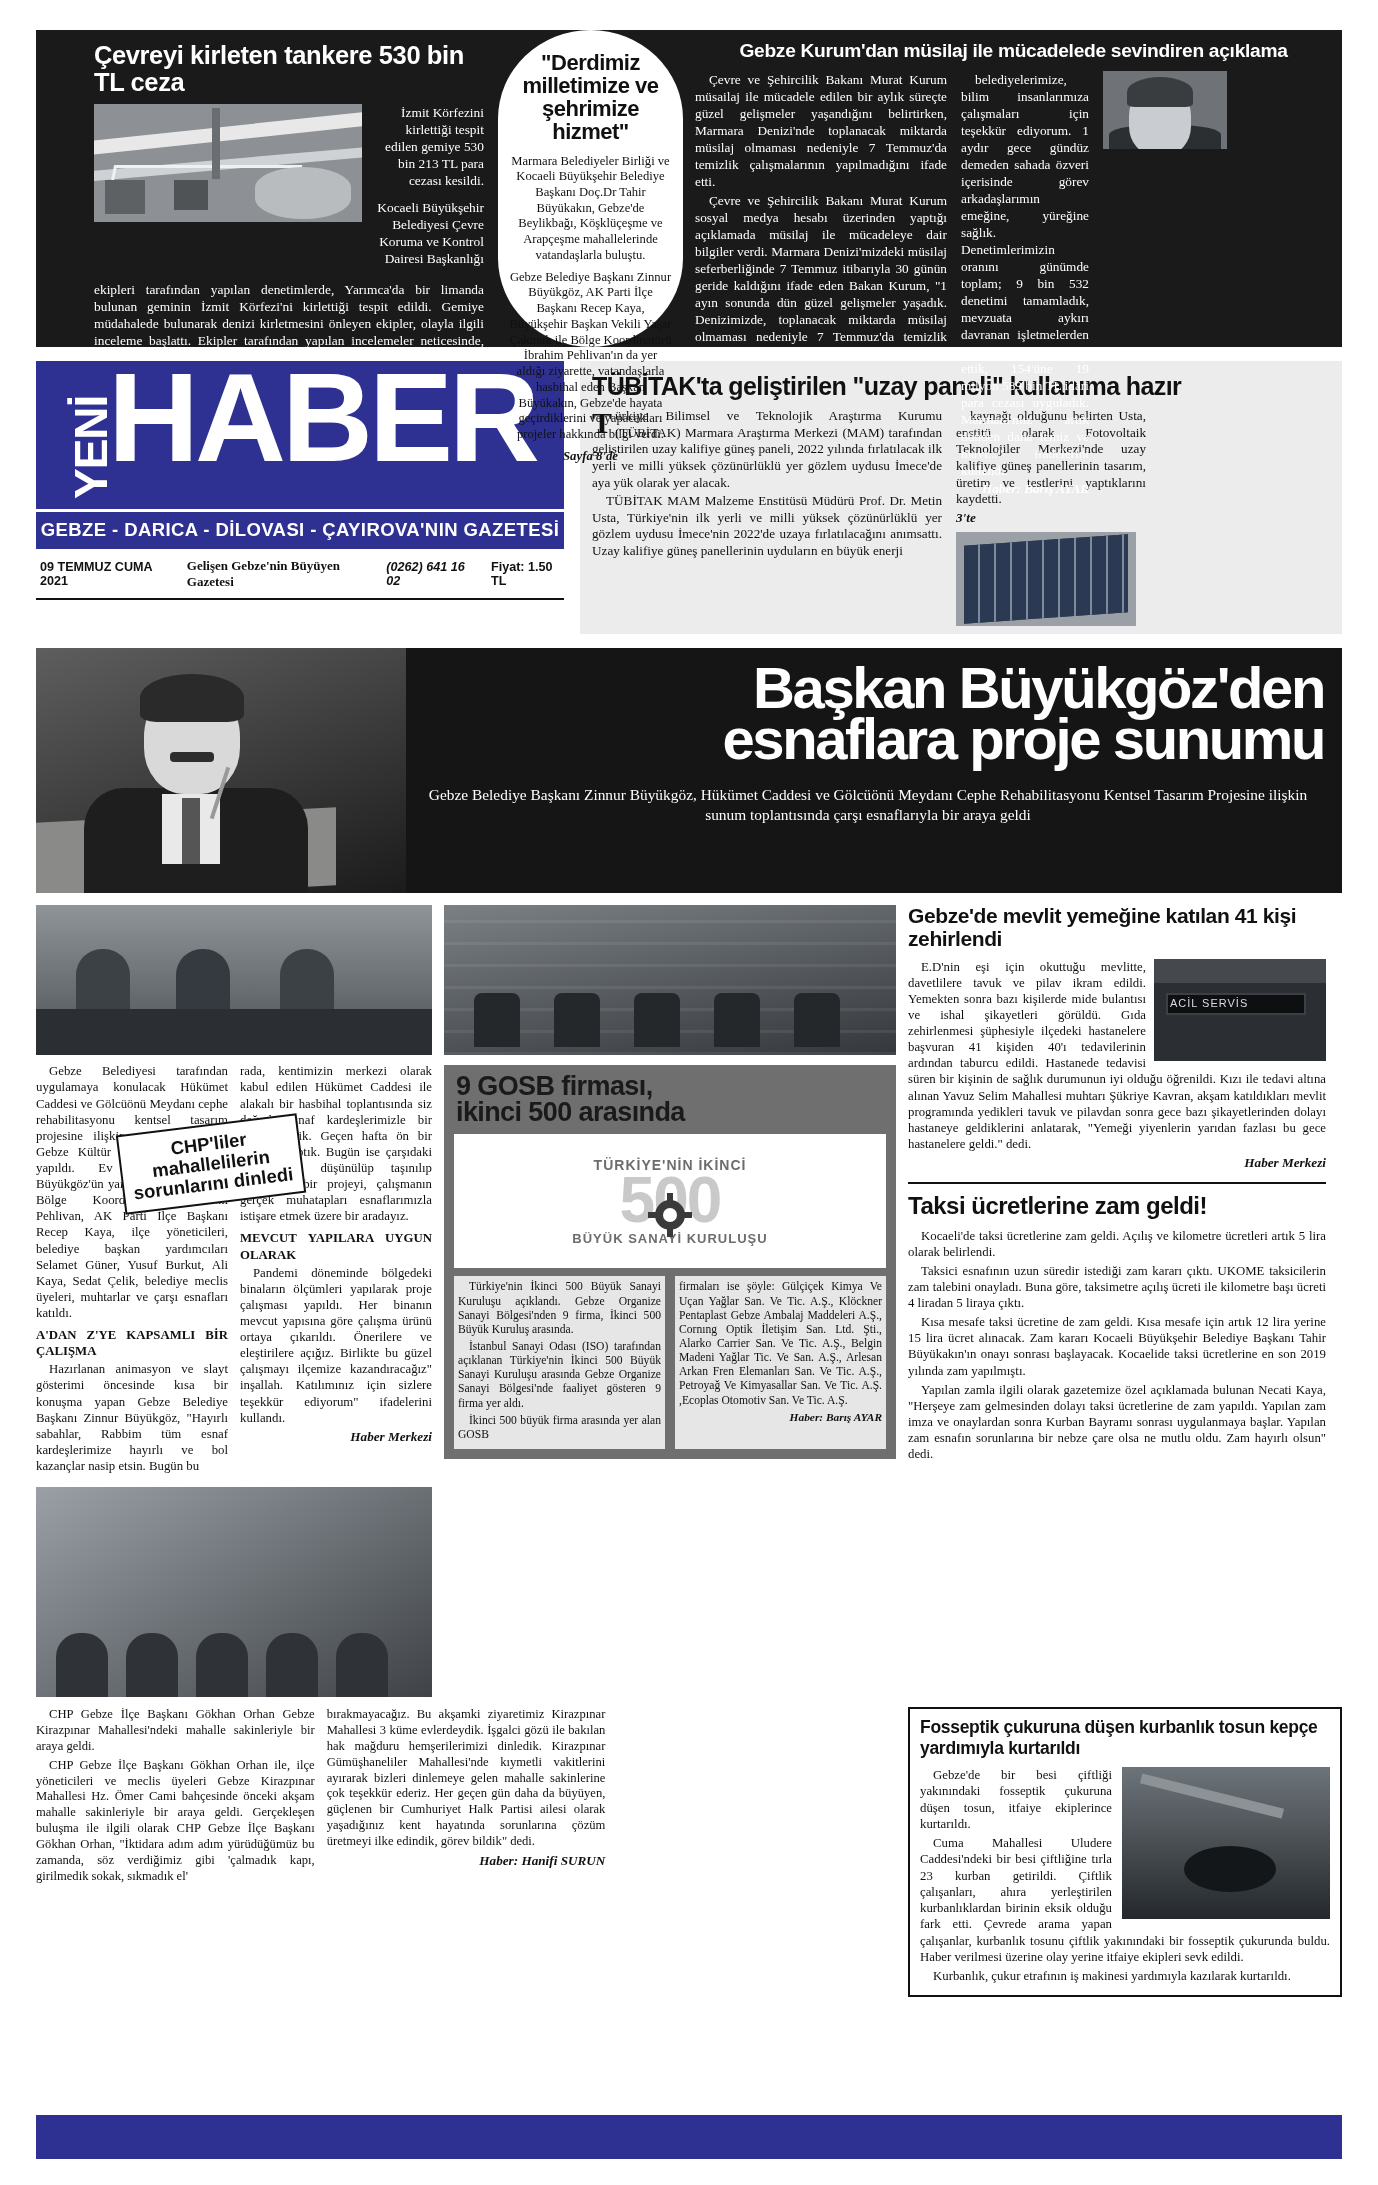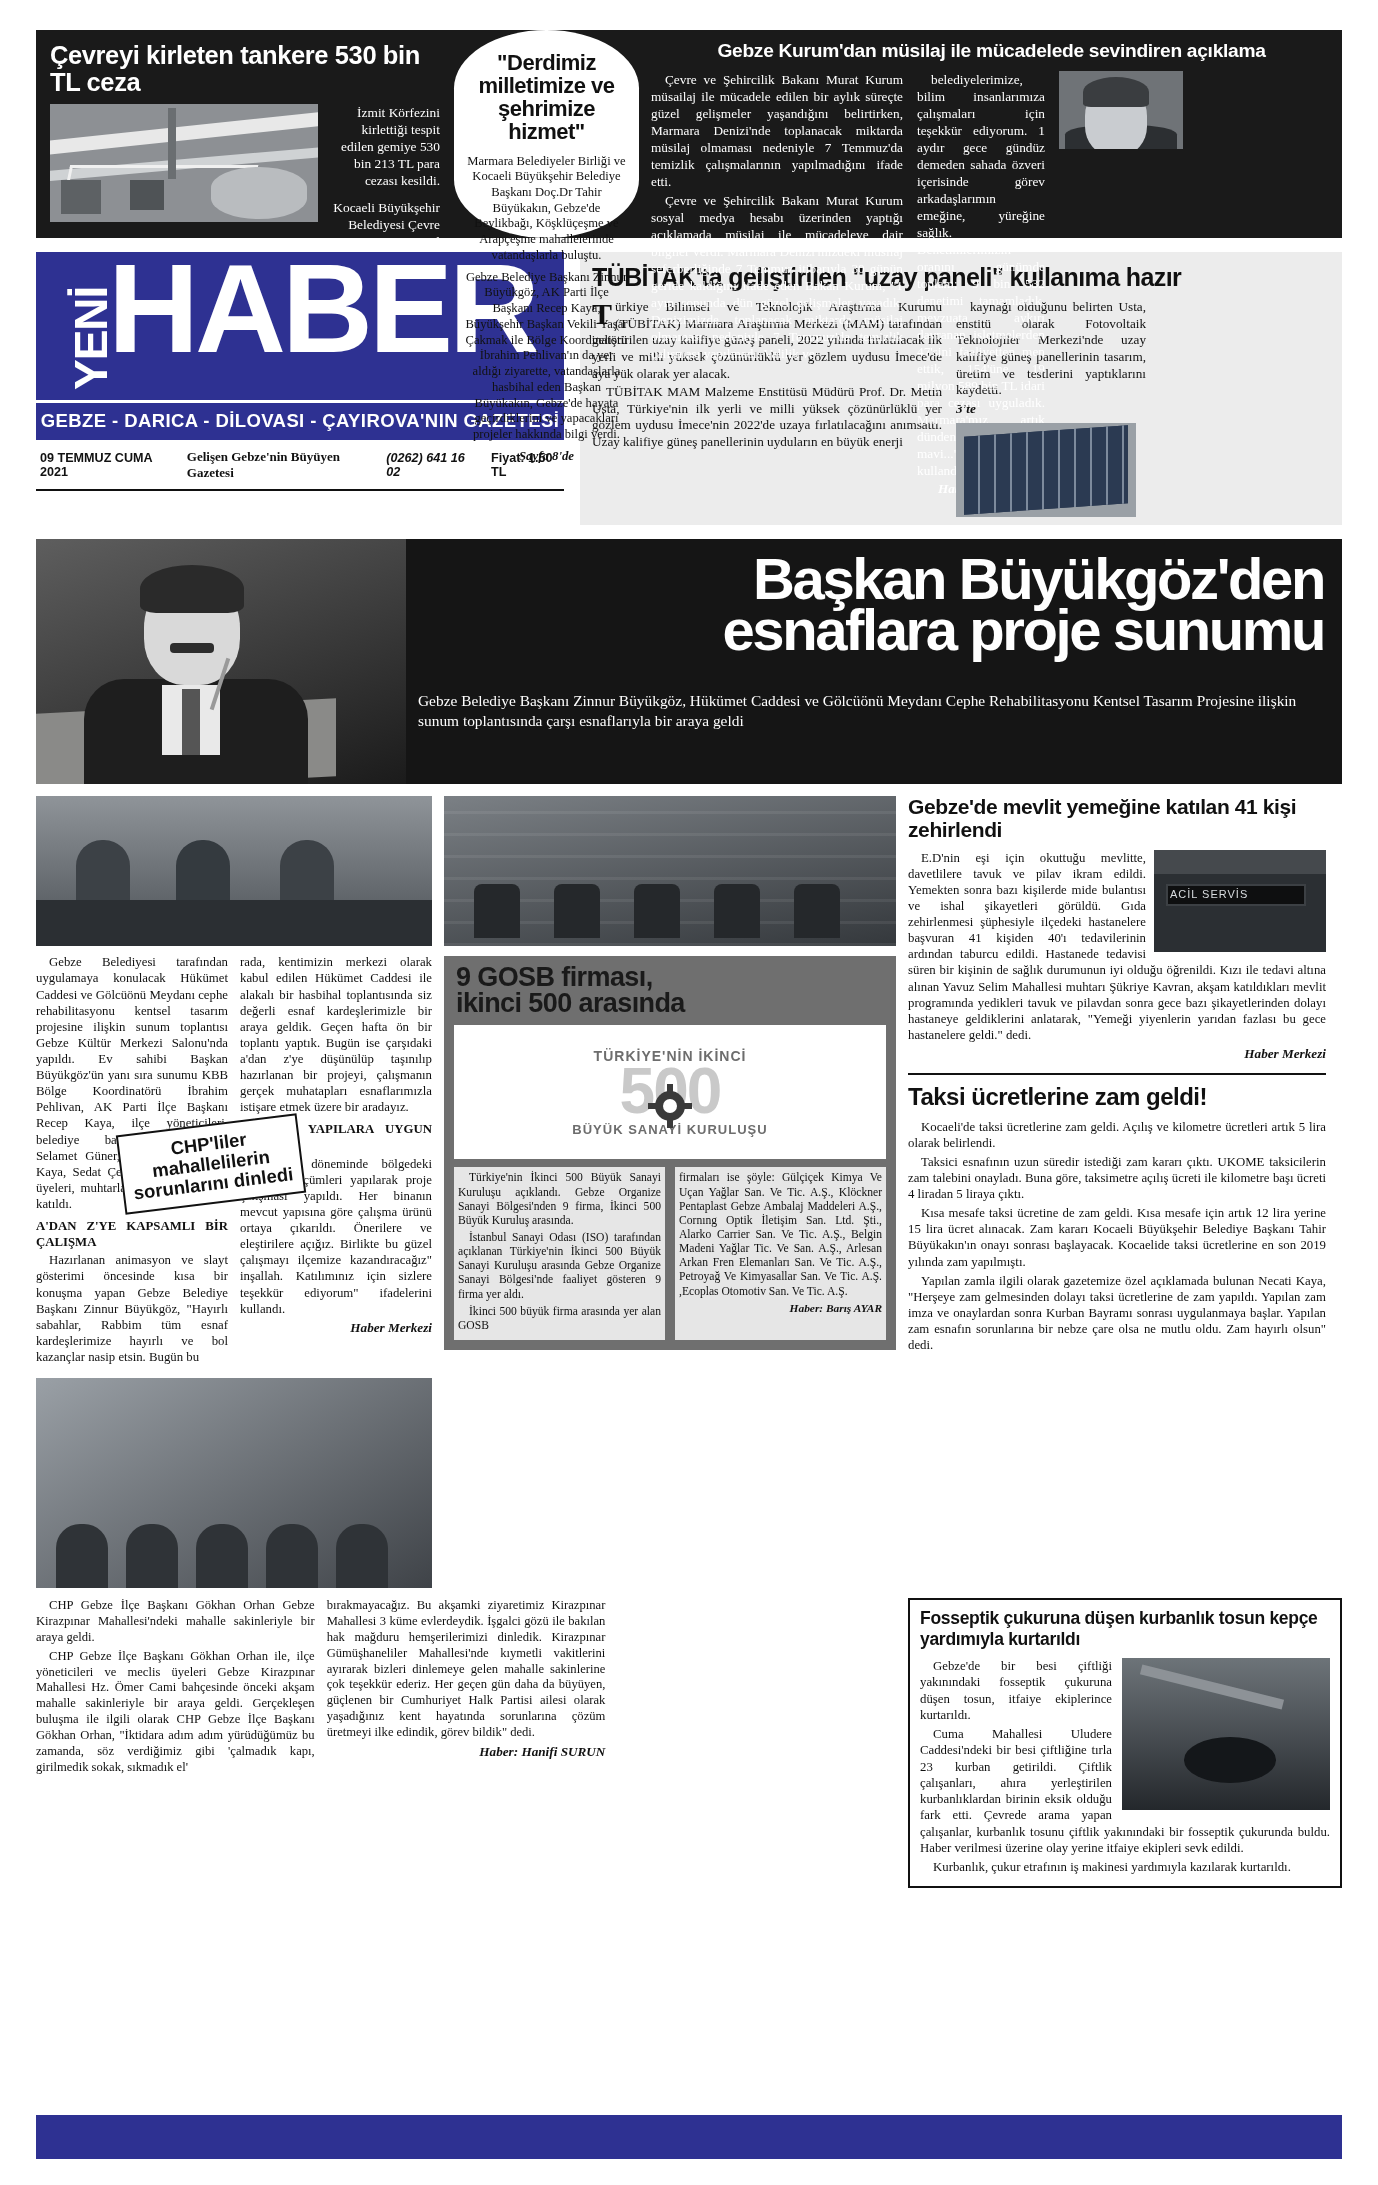--- a/index.html
+++ b/index.html
@@ -9,21 +9,21 @@
     width:1378px; height:2185px;
     background:#ffffff;
     font-family:"Liberation Serif", serif;
     color:#111;
     position:relative;
     overflow:hidden;
   }
   .page { position:absolute; inset:0; padding:30px 36px 0 36px; }
 
   
-  .topstrip { position:relative; display:flex; height:208px; background:#1a1a1a; color:#fff; }
+  .topstrip { position:relative; display:flex; height:317px; background:#1a1a1a; color:#fff;padding-left:44px; }
 
   .ts-left { width:418px; position:relative; padding:10px 14px 8px 14px; }
   .ts-left h1 {
     font-family:"Liberation Sans", sans-serif;
     font-weight:bold; font-size:25.5px; line-height:1.05;
     margin:2px 0 8px 0; letter-spacing:-0.4px; color:#fff;
   }
   .ts-photo { width:268px; height:118px; background:#8d9094; position:relative; overflow:hidden;
      float:left; margin:0 10px 4px 0; }
   .ts-photo .deck { position:absolute; left:-20%; top:18%; width:150%; height:14px; background:#e8e8e8; transform:rotate(-6deg); }
@@ -128,21 +128,21 @@
   .hero-photo .shirt { position:absolute; left:126px; top:146px; width:58px; height:70px; background:#e9e9e9; }
   .hero-photo .tie { position:absolute; left:146px; top:150px; width:18px; height:66px; background:#555; }
   .hero-photo .podium { position:absolute; left:0; bottom:0; width:300px; height:78px; background:#8a8a88; transform:skewY(-3deg); }
   .hero-photo .mic { position:absolute; left:182px; top:118px; width:4px; height:54px; background:#999; transform:rotate(18deg); }
   .hero-text { flex:1; padding:8px 18px 10px 6px; display:flex; flex-direction:column; justify-content:flex-start; }
   .hero-text h1 {
     font-family:"Liberation Sans", sans-serif; font-weight:bold;
     font-size:58px; line-height:0.97; text-align:right; margin:4px 0 0 0;
     letter-spacing:-2.4px;
   }
-  .hero-sub { text-align:left; font-size:15.4px; line-height:1.3; margin-top:33px; padding:0 6px; }
+  .hero-sub { text-align:center; font-size:15.4px; line-height:1.3; margin-top:18px; padding:0 6px; }
 
   
   .mid { display:flex; gap:12px; margin-top:12px; }
   .mid-left { width:396px; }
   .mid-center { width:452px; }
   .mid-right { width:418px; }
 
   .col2 { display:flex; gap:12px; }
   .col2 .c { flex:1; font-size:12.8px; line-height:1.26; text-align:justify; }
   .col2 .c p { margin:0 0 3px 0; text-indent:13px; }

